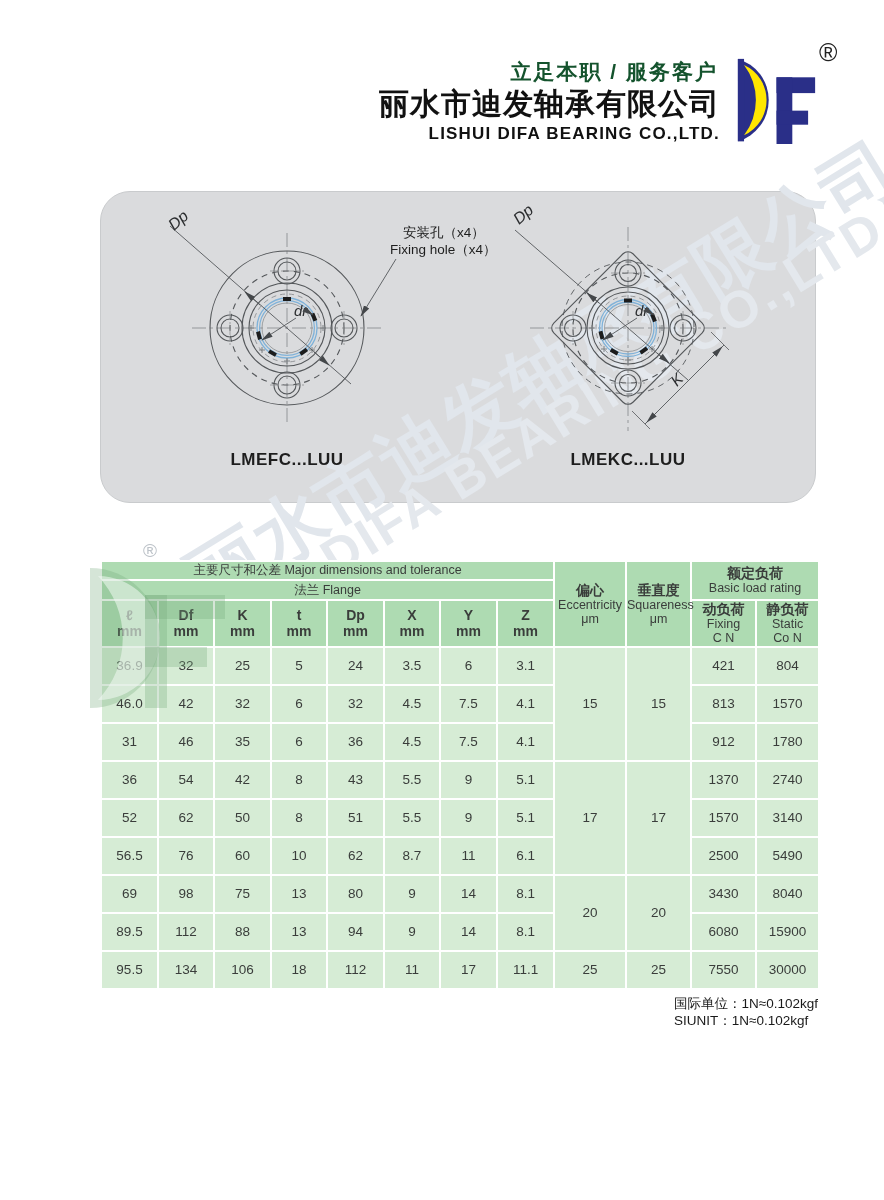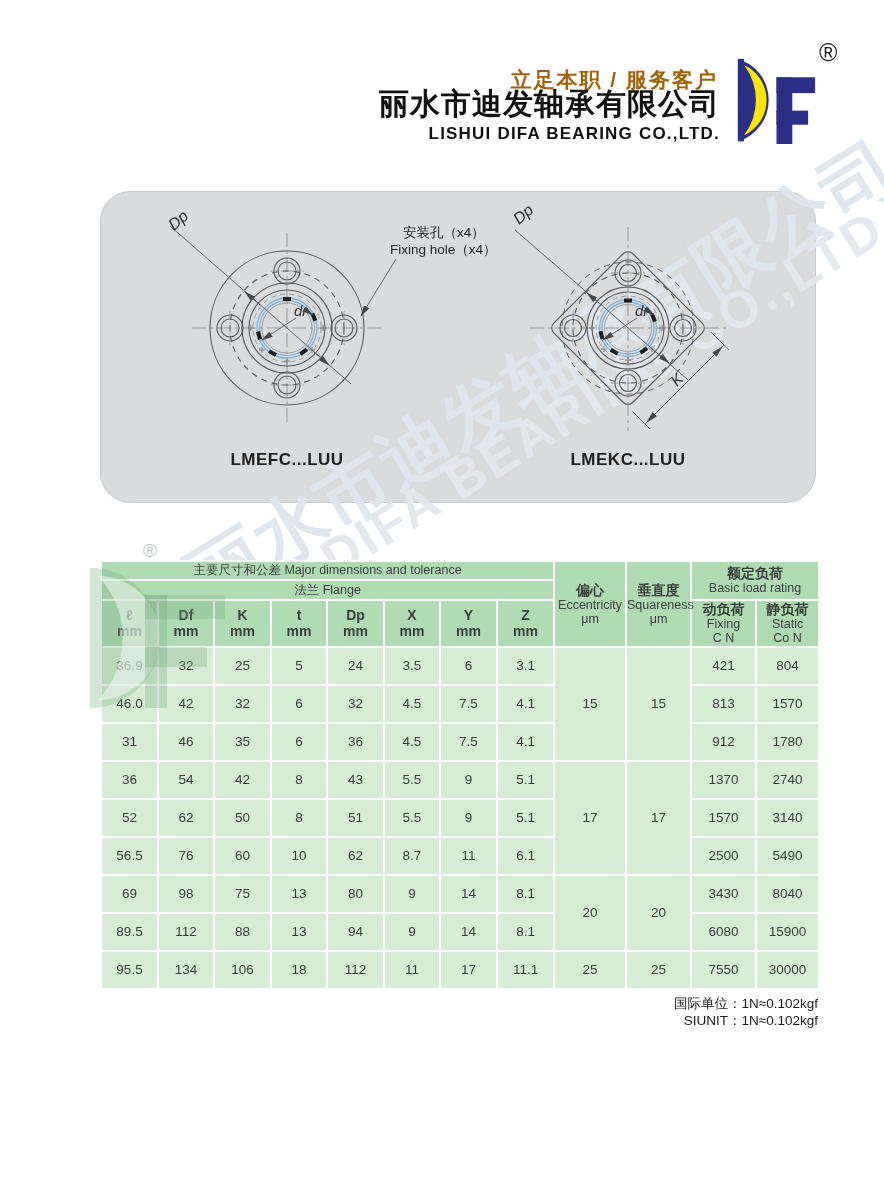--- a/index.html
+++ b/index.html
@@ -1,20 +1,20 @@
 <!DOCTYPE html>
 <html><head>
 <meta charset="utf-8">
 <style>
   html,body{margin:0;padding:0;background:#ffffff;}
   #page{position:relative;width:884px;height:1200px;background:#ffffff;overflow:hidden;
         font-family:"Liberation Sans","DejaVu Sans",sans-serif;}
   
   .slogan{position:absolute;right:166px;top:58px;font-size:21px;font-weight:bold;
-          color:#a16207;letter-spacing:2px;white-space:nowrap;margin-top:8px;}
+          color:#14532d;letter-spacing:2px;white-space:nowrap;}
   .company-cn{position:absolute;right:164px;top:84px;font-size:30px;font-weight:bold;
           color:#111;letter-spacing:1px;white-space:nowrap;}
   .company-en{position:absolute;right:164px;top:124px;font-size:17px;font-weight:bold;
           color:#111;letter-spacing:1.2px;white-space:nowrap;}
   .logo{position:absolute;left:729px;top:58px;width:88px;height:86px;}
   .reg-mark{position:absolute;left:819px;top:38px;font-size:25px;color:#222;}
   
   .panel{position:absolute;left:100px;top:191px;width:714px;height:310px;
          background:#dadbdd;border:1px solid #c9cbcd;border-radius:30px;z-index:0;}
   
@@ -31,21 +31,21 @@
   table.spec{position:absolute;left:100px;top:560px;width:718px;border-collapse:collapse;
              table-layout:fixed;z-index:3;}
   table.spec td{border:2px solid #ffffff;text-align:center;vertical-align:middle;
              color:#3a3d3b;padding:0;}
   td.h{background:#aedbb2;color:#333533;margin-top:8px;}
   td.b{background:#d6ecd5;font-size:13.5px;}
   .h1{font-size:12.5px;}
   .h2{font-size:14px;font-weight:bold;}
   .cell-sub{display:block;line-height:1.15;}
   
-  .notes{position:absolute;right:66px;top:995px;text-align:right;font-size:13.5px;
+  .notes{position:absolute;right:66px;top:995px;text-align:left;font-size:13.5px;
          color:#1a1a1a;line-height:17px;z-index:3;}
 </style>
 </head>
 <body>
 
 <div id="page">
 
   <div class="slogan">立足本职 / 服务客户</div>
   <div class="company-cn">丽水市迪发轴承有限公司</div>
   <div class="company-en">LISHUI DIFA BEARING CO.,LTD.</div>

